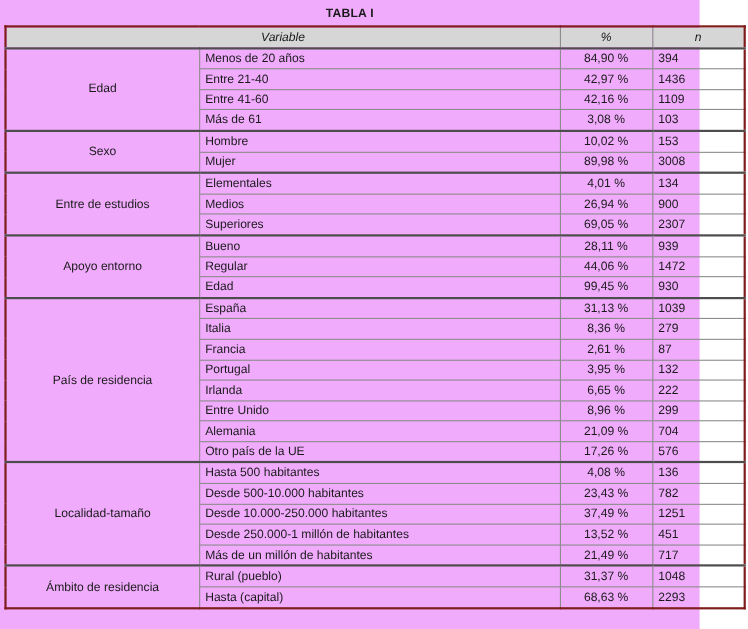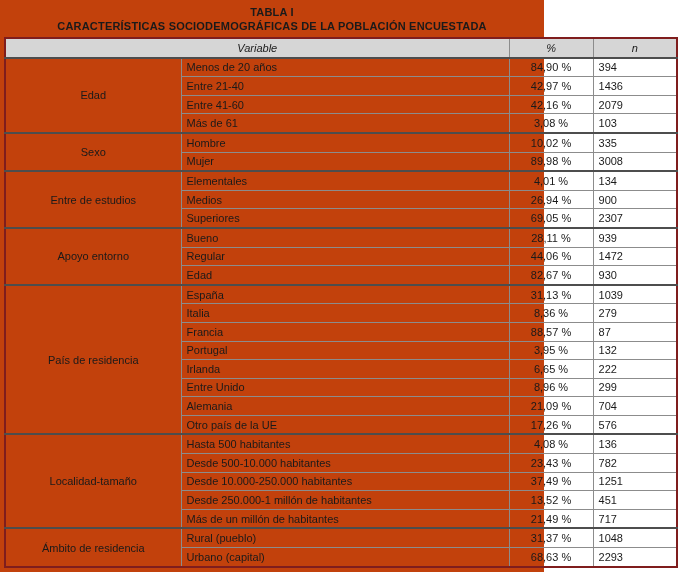--- a/index.html
+++ b/index.html
@@ -3,25 +3,25 @@
 <meta charset="utf-8">
 <style>
   html, body {
     margin: 0;
     padding: 0;
     background: #ffffff;
     font-family: "Liberation Sans", sans-serif;
     color: #1a1a1a;
   }
   .page {
-    width: 544px;
+    width: 636px;
     height: 572px;
     box-sizing: border-box;
     padding: 5px 4px 4px 4px;
-    background: #c2410c;
+    background: #f0abfc;
   }
   .title-block {
     text-align: center;
     font-weight: bold;
     font-size: 11px;
     line-height: 14px;
     letter-spacing: 0.2px;
   }
   table.socio {
     border-collapse: collapse;
@@ -54,21 +54,20 @@
   td.pct { text-align: center; }
   td.n { text-align: left; }
   tr.group-start td { border-top: 2px solid #4d4d4d; margin-top: 12px; }
 </style>
 </head>
 <body>
 
 <div class="page">
   <div class="title-block">
     <div>TABLA I</div>
-    <div>CARACTERÍSTICAS SOCIODEMOGRÁFICAS DE LA POBLACIÓN ENCUESTADA</div>
   </div>
 
   <table class="socio">
     <colgroup>
       <col style="width:176px">
       <col style="width:328px">
       <col style="width:84px">
       <col style="width:84px">
     </colgroup>
     <thead>
@@ -86,32 +85,32 @@
           <td class="n">394</td>
         </tr>
         <tr>
           <td class="category">Entre 21-40</td>
           <td class="pct">42,97 %</td>
           <td class="n">1436</td>
         </tr>
         <tr>
           <td class="category">Entre 41-60</td>
           <td class="pct">42,16 %</td>
-          <td class="n">2079</td>
+          <td class="n">1109</td>
         </tr>
         <tr>
           <td class="category">Más de 61</td>
           <td class="pct">3,08 %</td>
           <td class="n">103</td>
         </tr>
         <tr class="group-start">
           <td rowspan="2" class="group-cell">Sexo</td>
           <td class="category">Hombre</td>
           <td class="pct">10,02 %</td>
-          <td class="n">335</td>
+          <td class="n">153</td>
         </tr>
         <tr>
           <td class="category">Mujer</td>
           <td class="pct">89,98 %</td>
           <td class="n">3008</td>
         </tr>
         <tr class="group-start">
           <td rowspan="3" class="group-cell">Entre de estudios</td>
           <td class="category">Elementales</td>
           <td class="pct">4,01 %</td>
@@ -133,37 +132,37 @@
           <td class="pct">28,11 %</td>
           <td class="n">939</td>
         </tr>
         <tr>
           <td class="category">Regular</td>
           <td class="pct">44,06 %</td>
           <td class="n">1472</td>
         </tr>
         <tr>
           <td class="category">Edad</td>
-          <td class="pct">82,67 %</td>
+          <td class="pct">99,45 %</td>
           <td class="n">930</td>
         </tr>
         <tr class="group-start">
           <td rowspan="8" class="group-cell">País de residencia</td>
           <td class="category">España</td>
           <td class="pct">31,13 %</td>
           <td class="n">1039</td>
         </tr>
         <tr>
           <td class="category">Italia</td>
           <td class="pct">8,36 %</td>
           <td class="n">279</td>
         </tr>
         <tr>
           <td class="category">Francia</td>
-          <td class="pct">88,57 %</td>
+          <td class="pct">2,61 %</td>
           <td class="n">87</td>
         </tr>
         <tr>
           <td class="category">Portugal</td>
           <td class="pct">3,95 %</td>
           <td class="n">132</td>
         </tr>
         <tr>
           <td class="category">Irlanda</td>
           <td class="pct">6,65 %</td>
@@ -210,19 +209,19 @@
           <td class="pct">21,49 %</td>
           <td class="n">717</td>
         </tr>
         <tr class="group-start">
           <td rowspan="2" class="group-cell">Ámbito de residencia</td>
           <td class="category">Rural (pueblo)</td>
           <td class="pct">31,37 %</td>
           <td class="n">1048</td>
         </tr>
         <tr>
-          <td class="category">Urbano (capital)</td>
+          <td class="category">Hasta (capital)</td>
           <td class="pct">68,63 %</td>
           <td class="n">2293</td>
         </tr>
       </tbody>
   </table>
 </div>
 
 </body></html>

